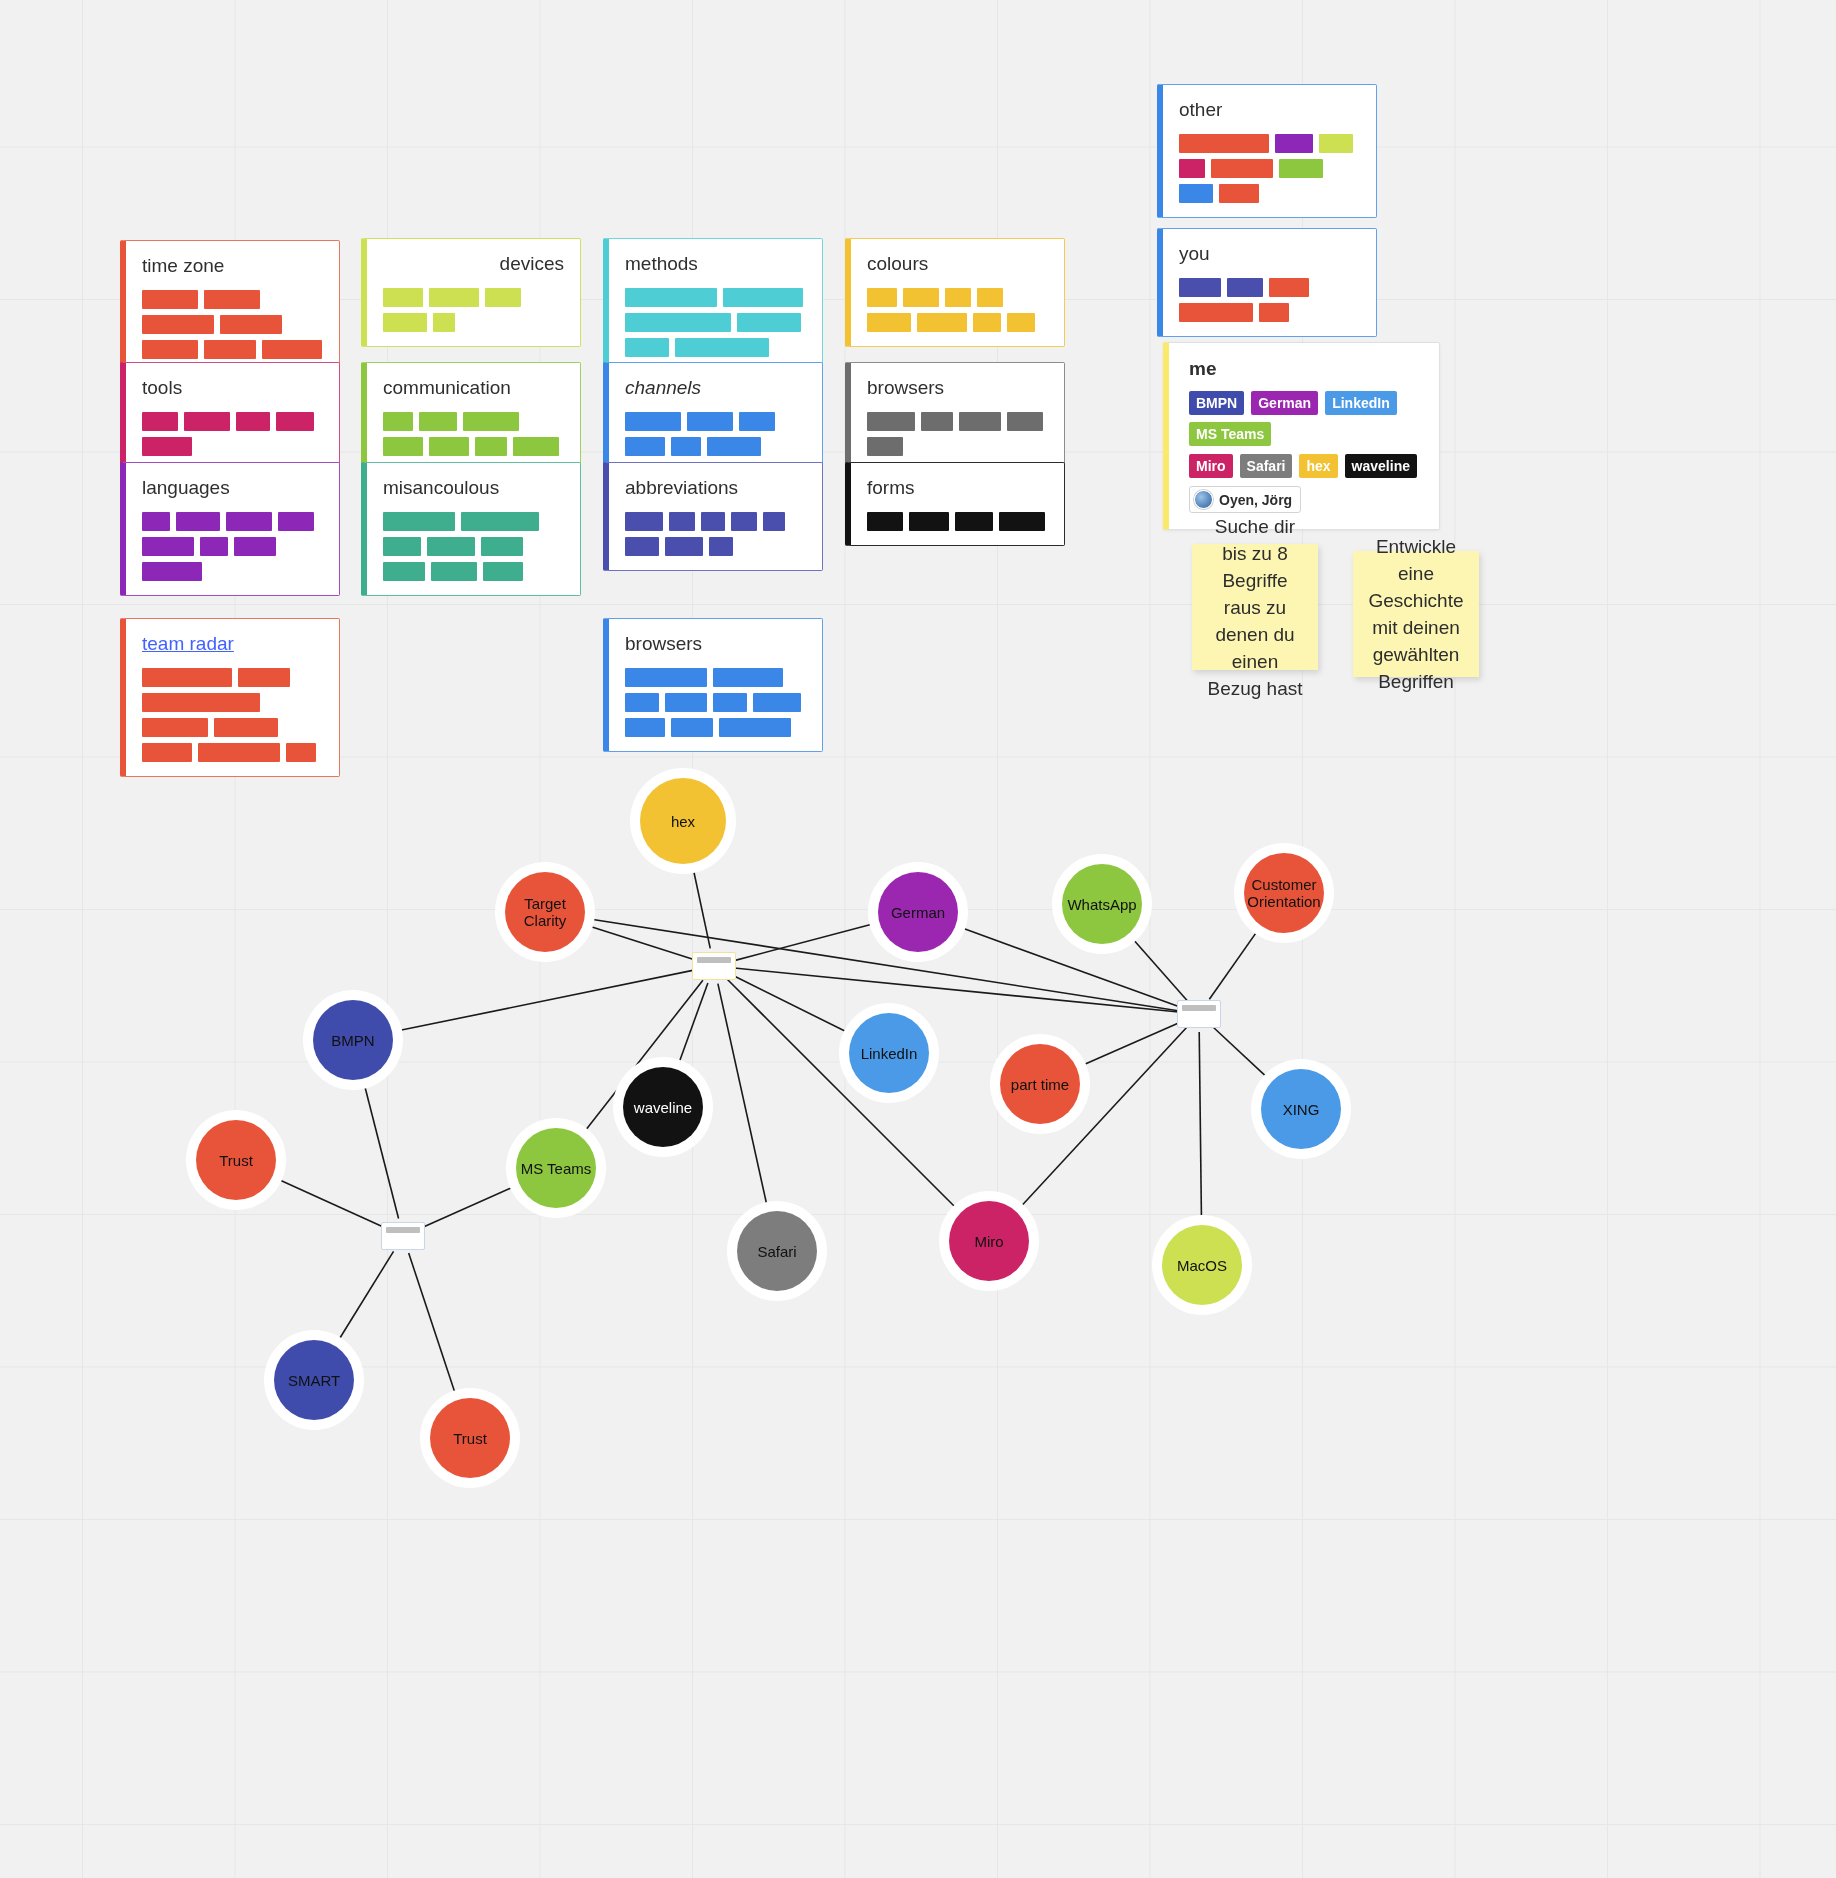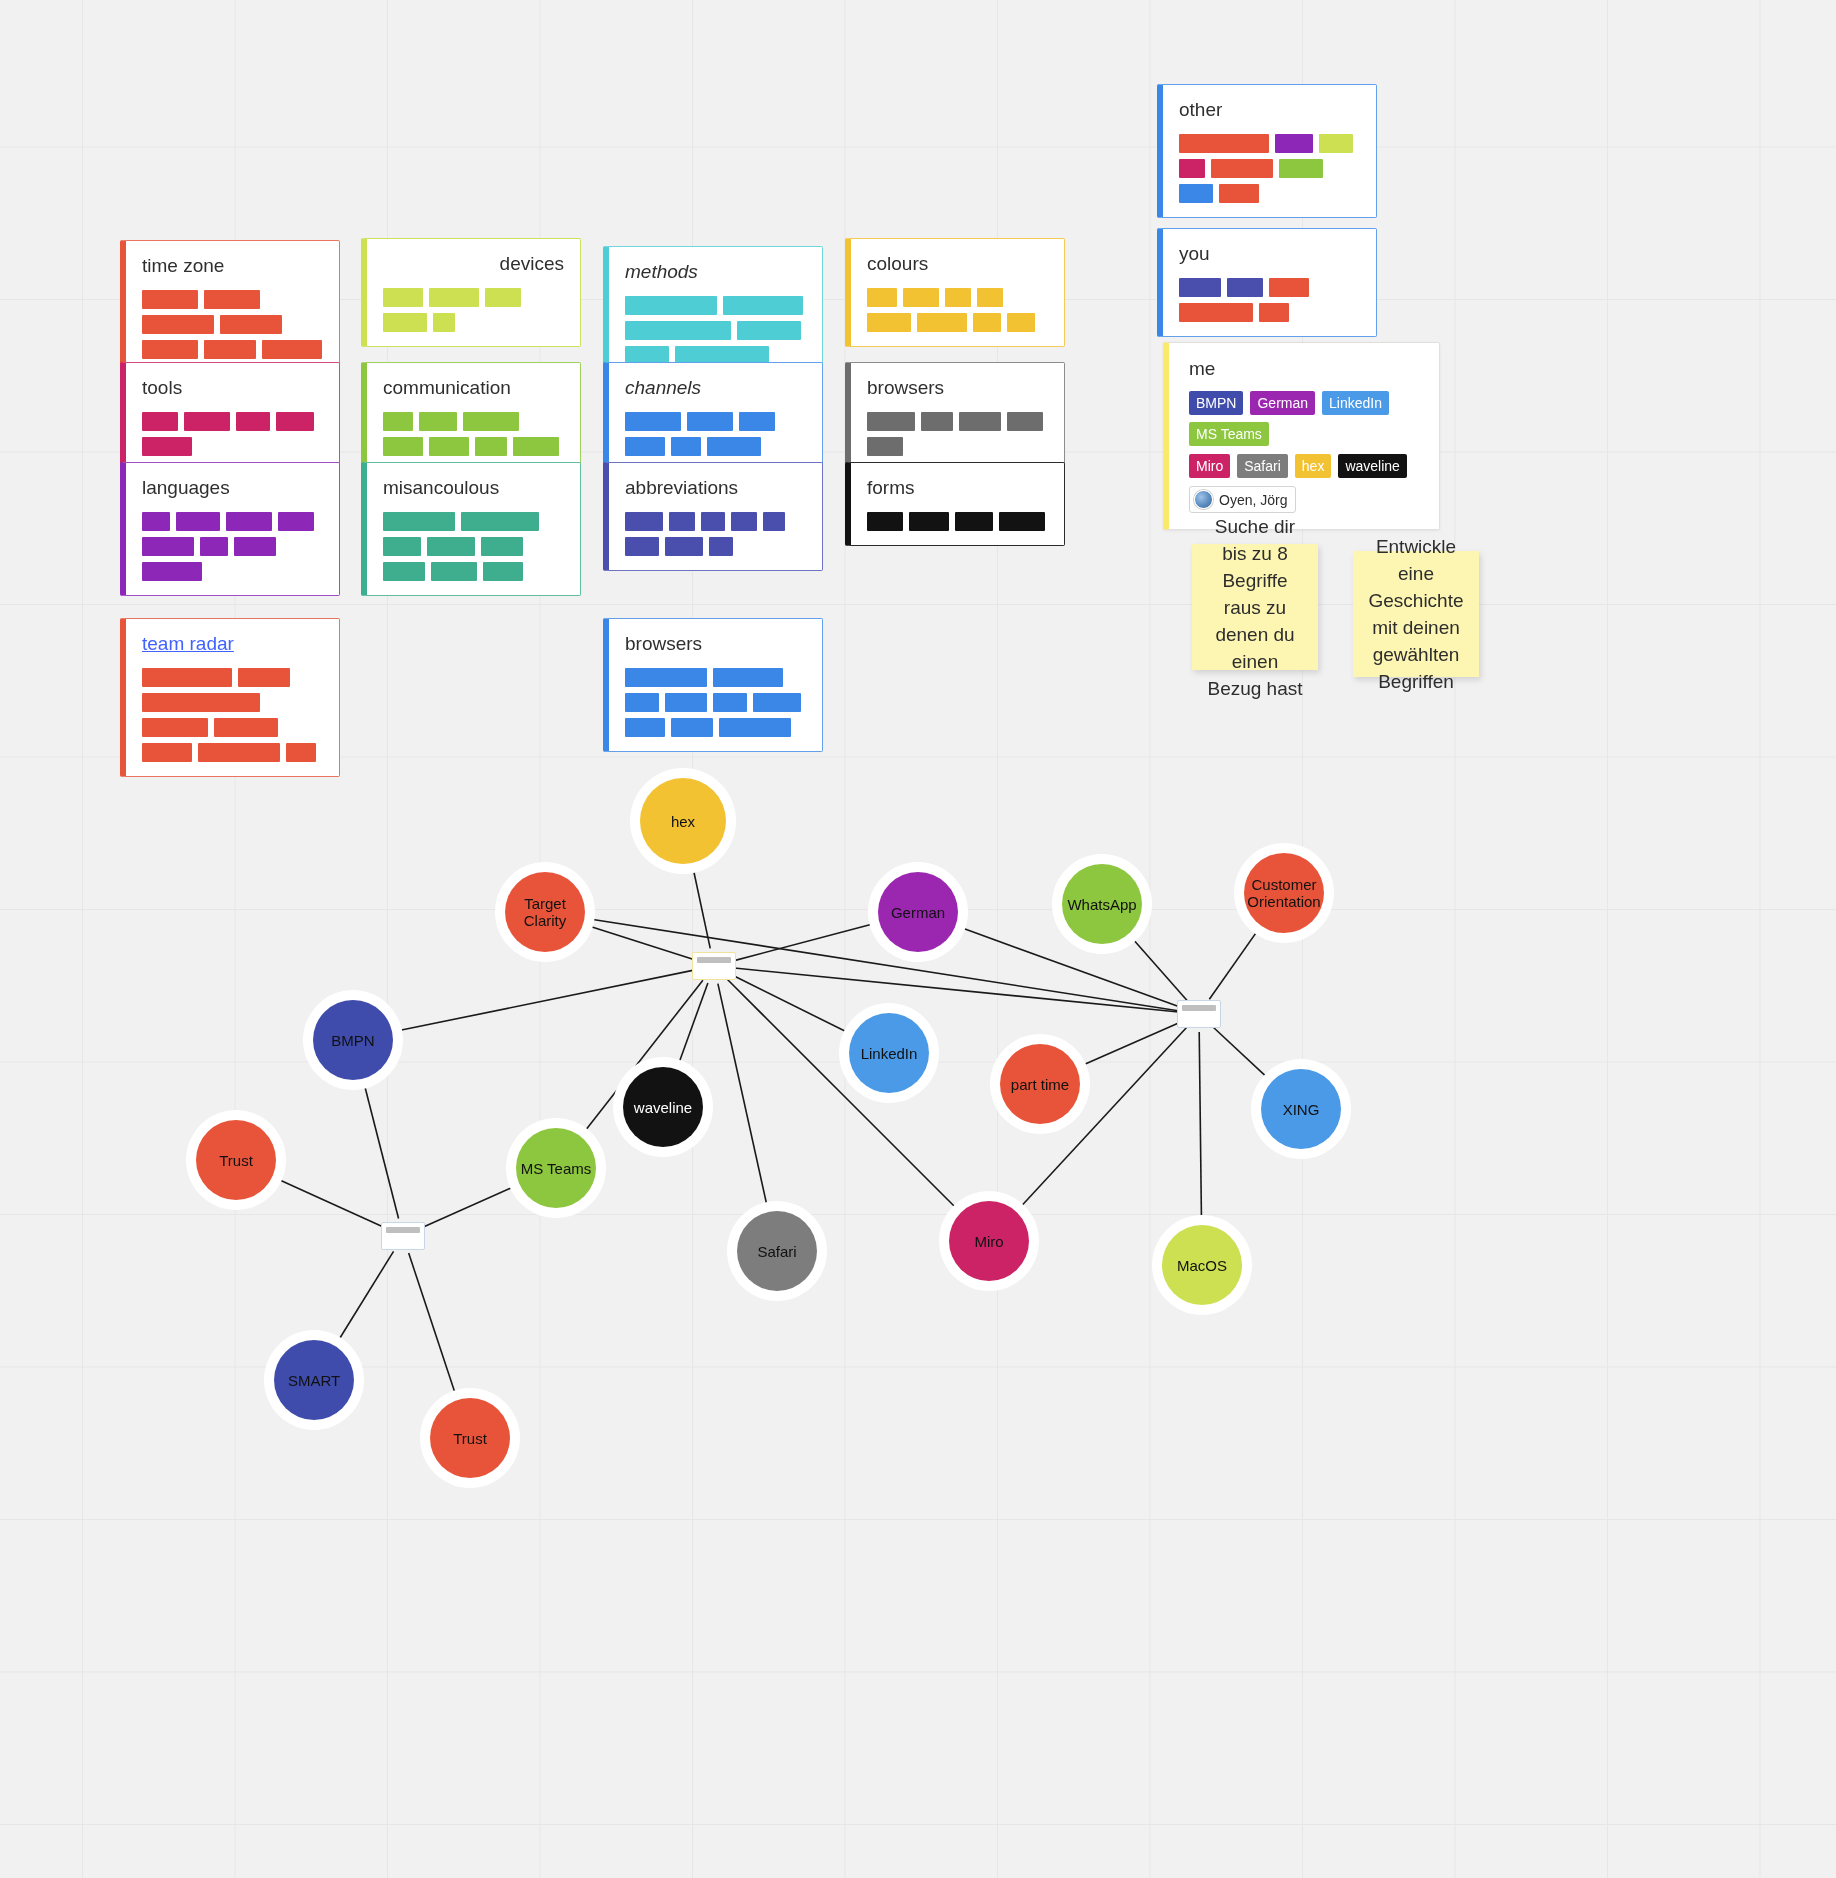--- a/index.html
+++ b/index.html
@@ -78,20 +78,21 @@
   
   .me-card {
     position: absolute;
     background: #ffffff;
     border: 1px solid #e0e0e0;
     border-left: 6px solid #fbe96a;
     box-sizing: border-box;
     border-radius: 2px;
     padding: 15px 18px 16px 20px;
     box-shadow: 0 1px 3px rgba(0,0,0,0.06);
+    font-weight: bold;
   }
   .me-title {
     font-size: 19px;
     color: #2f2f2f;
     margin-bottom: 11px;
   }
   .tag-rows { display: flex; flex-direction: column; gap: 8px; }
   .tag-row { display: flex; gap: 7px; flex-wrap: wrap; align-items: center; }
   .tag {
     font-size: 14px;
@@ -215,21 +216,21 @@
       <div class="card" style="left: 361px; top: 238px; width: 220px; min-height: 88px; border-color: rgb(207, 224, 95) rgb(207, 224, 95) rgb(207, 224, 95) rgb(205, 224, 82); text-align: right;">
         <div class="card-title">devices</div>
         <div class="bars">
           <div class="bar" style="width: 40px; background: rgb(205, 224, 82);"></div>
           <div class="bar" style="width: 50px; background: rgb(205, 224, 82);"></div>
           <div class="bar" style="width: 36px; background: rgb(205, 224, 82);"></div>
           <div class="bar" style="width: 44px; background: rgb(205, 224, 82);"></div>
           <div class="bar" style="width: 22px; background: rgb(205, 224, 82);"></div>
         </div>
       </div>
-      <div class="card" style="left: 603px; top: 246px; width: 220px; min-height: 110px; border-color: rgb(111, 216, 221) rgb(111, 216, 221) rgb(111, 216, 221) rgb(78, 205, 212); font-style: italic;">
+      <div class="card" style="left: 603px; top: 238px; width: 220px; min-height: 110px; border-color: rgb(111, 216, 221) rgb(111, 216, 221) rgb(111, 216, 221) rgb(78, 205, 212);">
         <div class="card-title">methods</div>
         <div class="bars">
           <div class="bar" style="width: 92px; background: rgb(78, 205, 212);"></div>
           <div class="bar" style="width: 80px; background: rgb(78, 205, 212);"></div>
           <div class="bar" style="width: 106px; background: rgb(78, 205, 212);"></div>
           <div class="bar" style="width: 64px; background: rgb(78, 205, 212);"></div>
           <div class="bar" style="width: 44px; background: rgb(78, 205, 212);"></div>
           <div class="bar" style="width: 94px; background: rgb(78, 205, 212);"></div>
           <div class="bar" style="width: 40px; background: rgb(78, 205, 212);"></div>
           <div class="bar" style="width: 52px; background: rgb(78, 205, 212);"></div>

